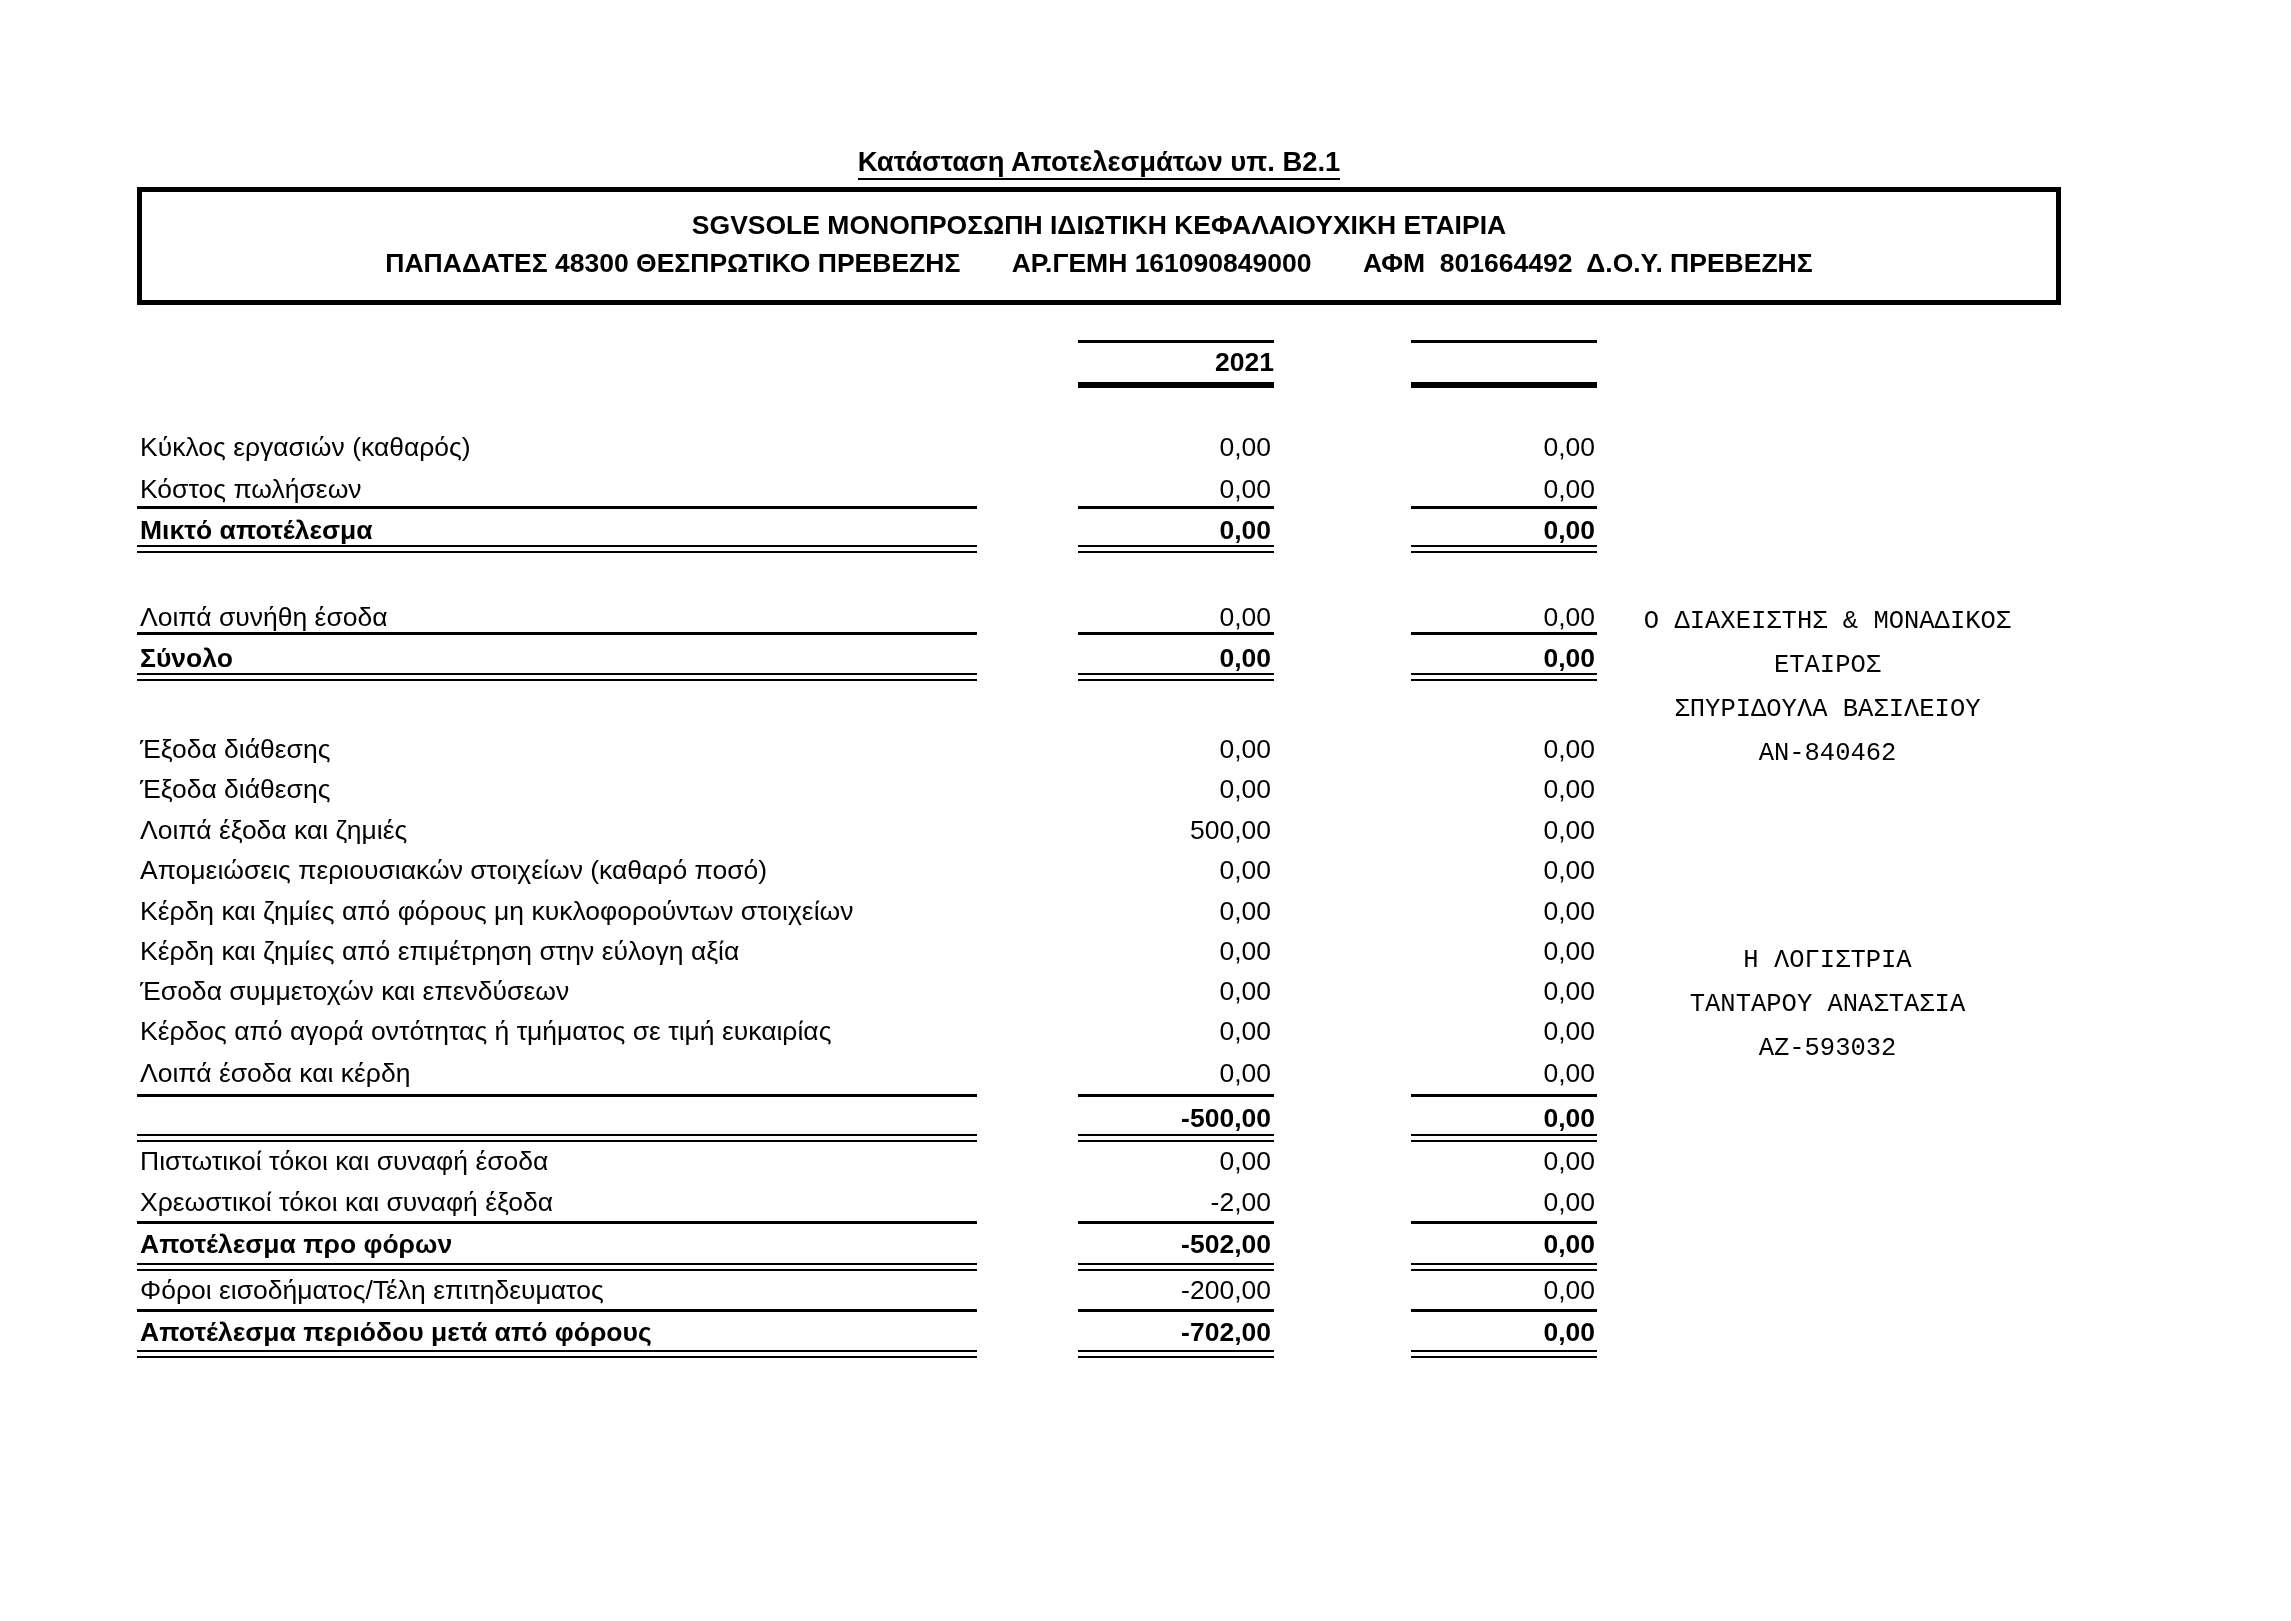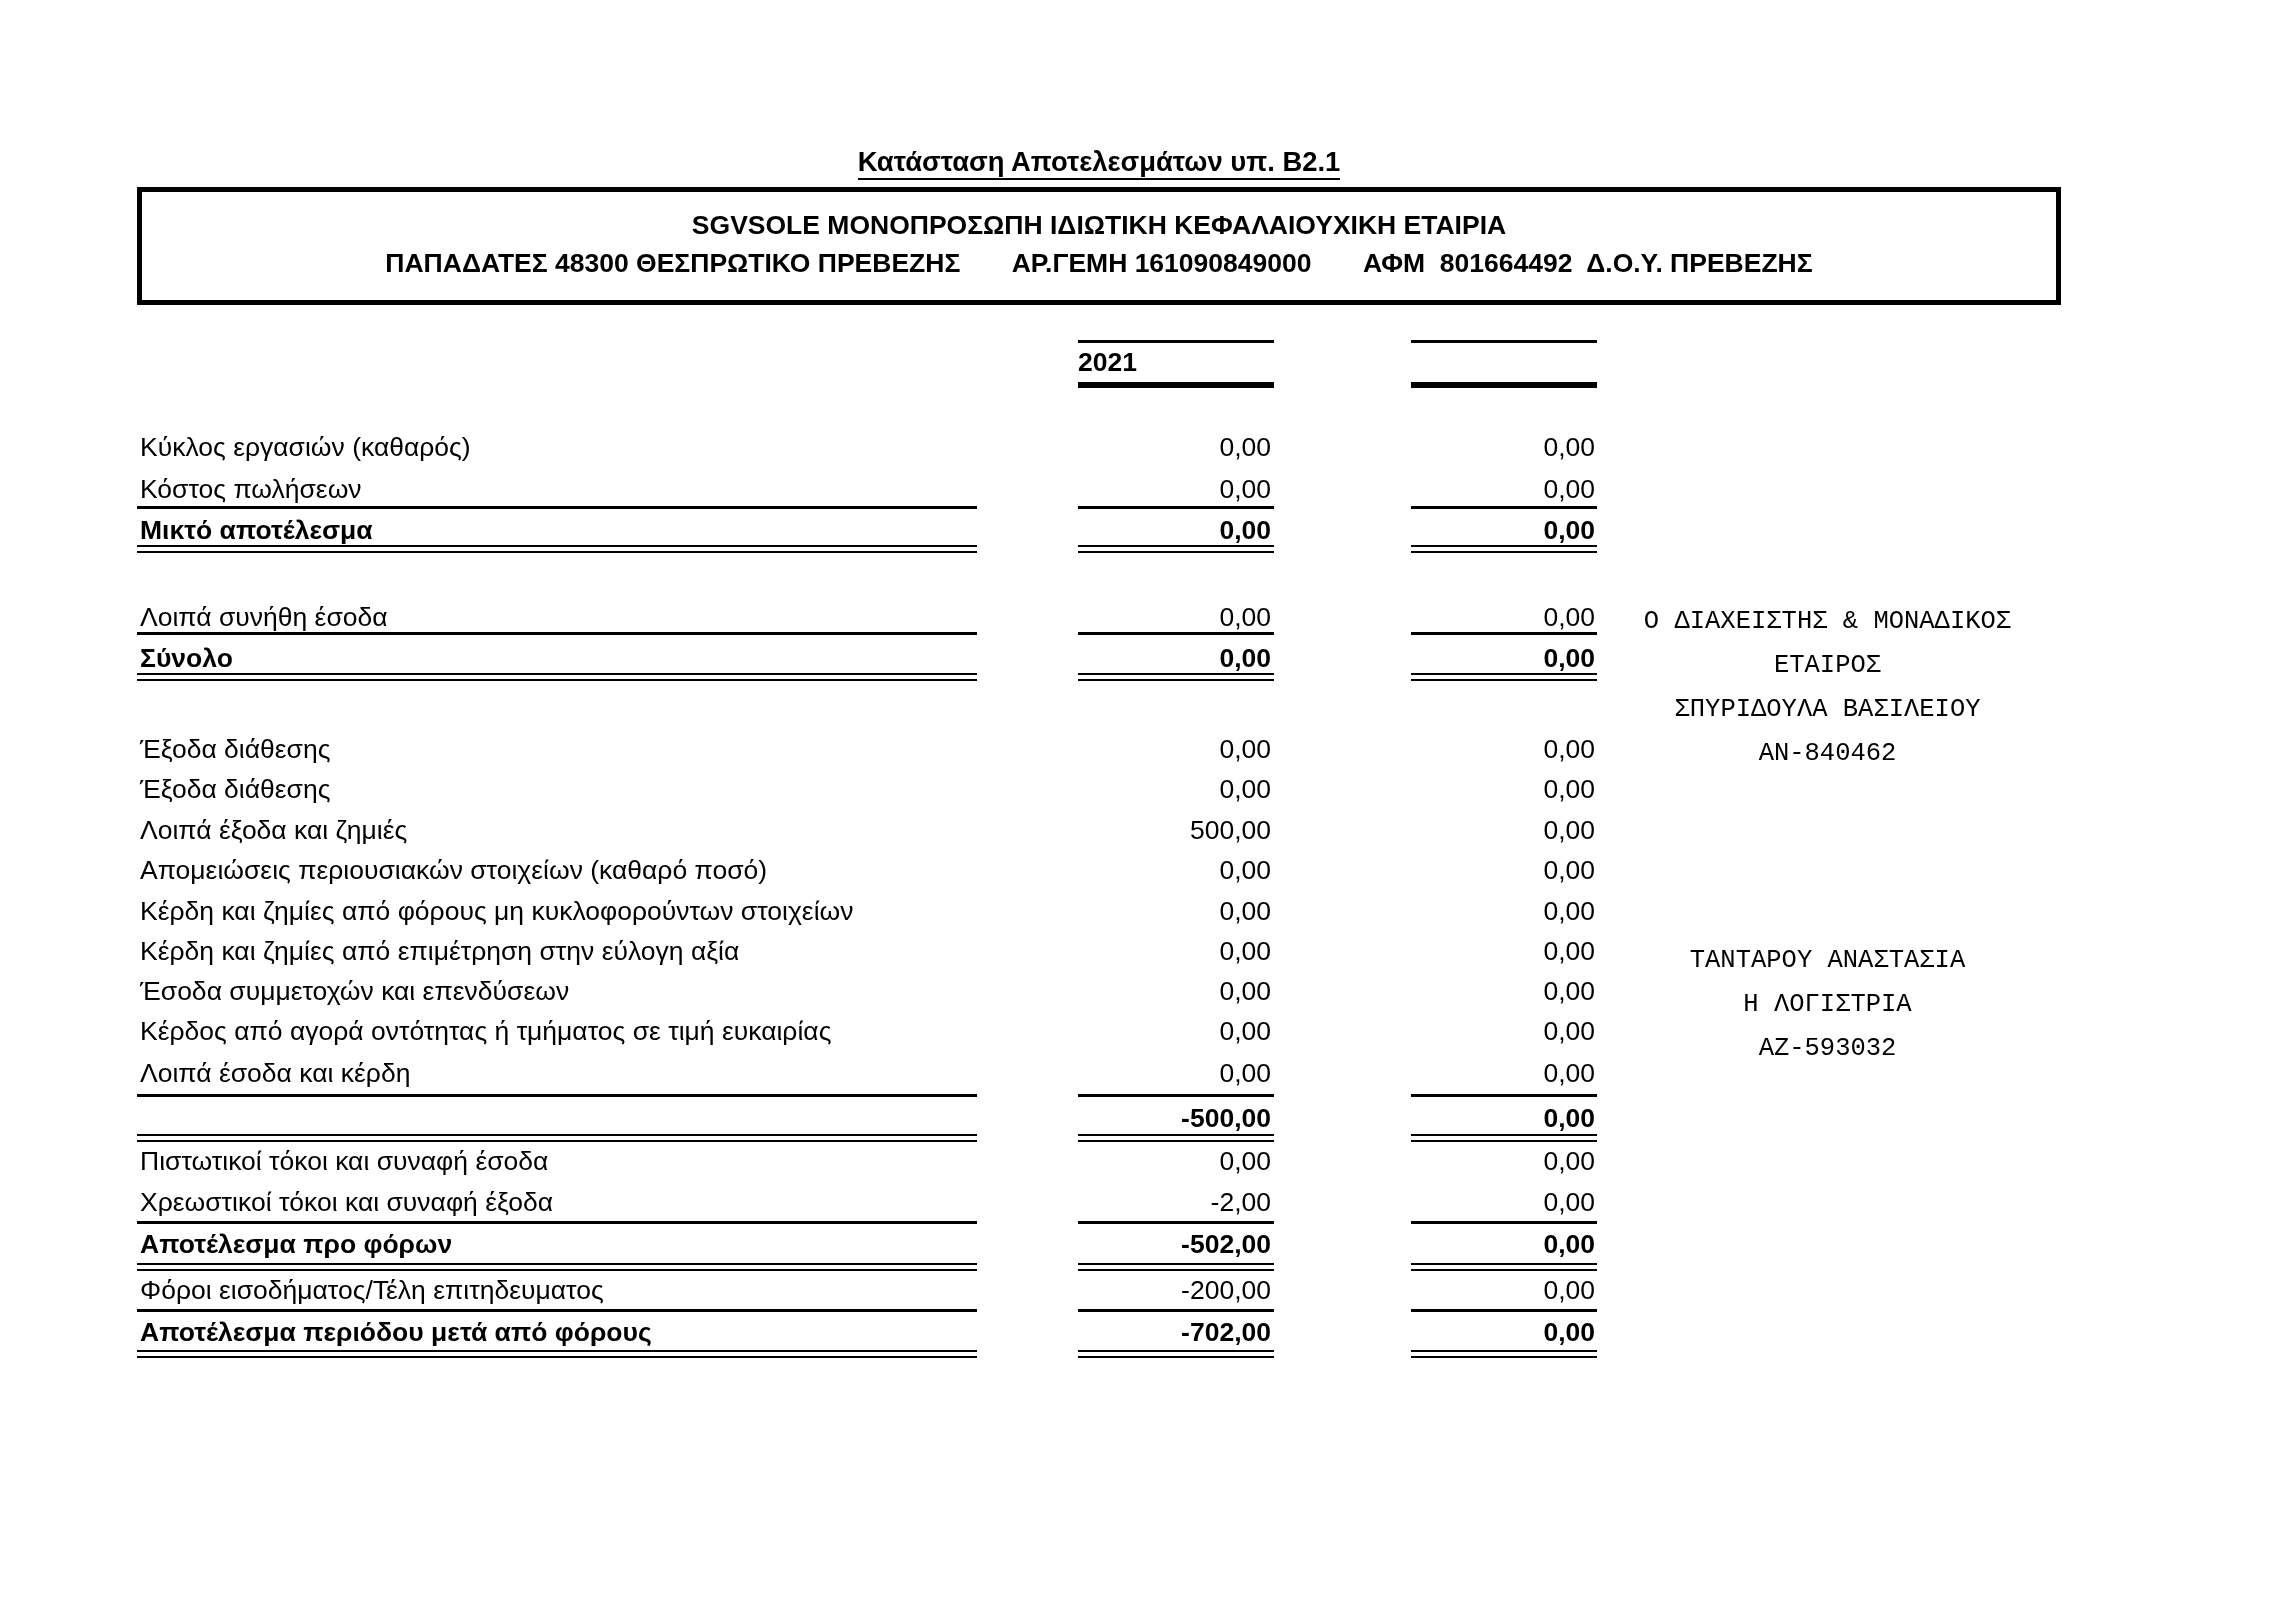--- a/index.html
+++ b/index.html
@@ -28,21 +28,21 @@
   .dbl {
     position:absolute; height:3.9px; background:transparent;
     border-top:2.9px solid #000; border-bottom:2.9px solid #000;
   }
   .seg-l  { left:137px;  width:840px; }
   .seg-c1 { left:1078px; width:196px; }
   .seg-c2 { left:1411px; width:186px; }
 
   .year-label {
     position:absolute; left:1078px; top:346px; width:196px;
-    text-align:left; font-size:26.5px; font-weight:bold; line-height:33px;
+    text-align:right; font-size:26.5px; font-weight:bold; line-height:33px;
   }
 
   .row { position:absolute; left:0; width:2292px; height:33px; font-size:26.5px; line-height:33px; }
   .row .lbl { position:absolute; left:140px; white-space:nowrap; }
   .row .v1  { position:absolute; left:1078px; width:193px; text-align:right; }
   .row .v2  { position:absolute; left:1411px; width:184px; text-align:right; }
   .row.bold { font-weight:bold; }
 
   .sig-block {
     position:absolute; left:1568px; width:519px; text-align:center;
@@ -224,19 +224,19 @@
   <div class="dbl seg-c2" style="top:1350px"></div>
 
   <div class="sig-block" style="top:600px">
     <div>Ο ΔΙΑΧΕΙΣΤΗΣ &amp; ΜΟΝΑΔΙΚΟΣ</div>
     <div>ΕΤΑΙΡΟΣ</div>
     <div>ΣΠΥΡΙΔΟΥΛΑ ΒΑΣΙΛΕΙΟΥ</div>
     <div>ΑΝ-840462</div>
   </div>
 
   <div class="sig-block" style="top:939px">
+    <div>Η ΛΟΓΙΣΤΡΙΑ</div>
     <div>ΤΑΝΤΑΡΟΥ ΑΝΑΣΤΑΣΙΑ</div>
-    <div>Η ΛΟΓΙΣΤΡΙΑ</div>
     <div>ΑΖ-593032</div>
   </div>
 
 </div>
 
 
 </body></html>

